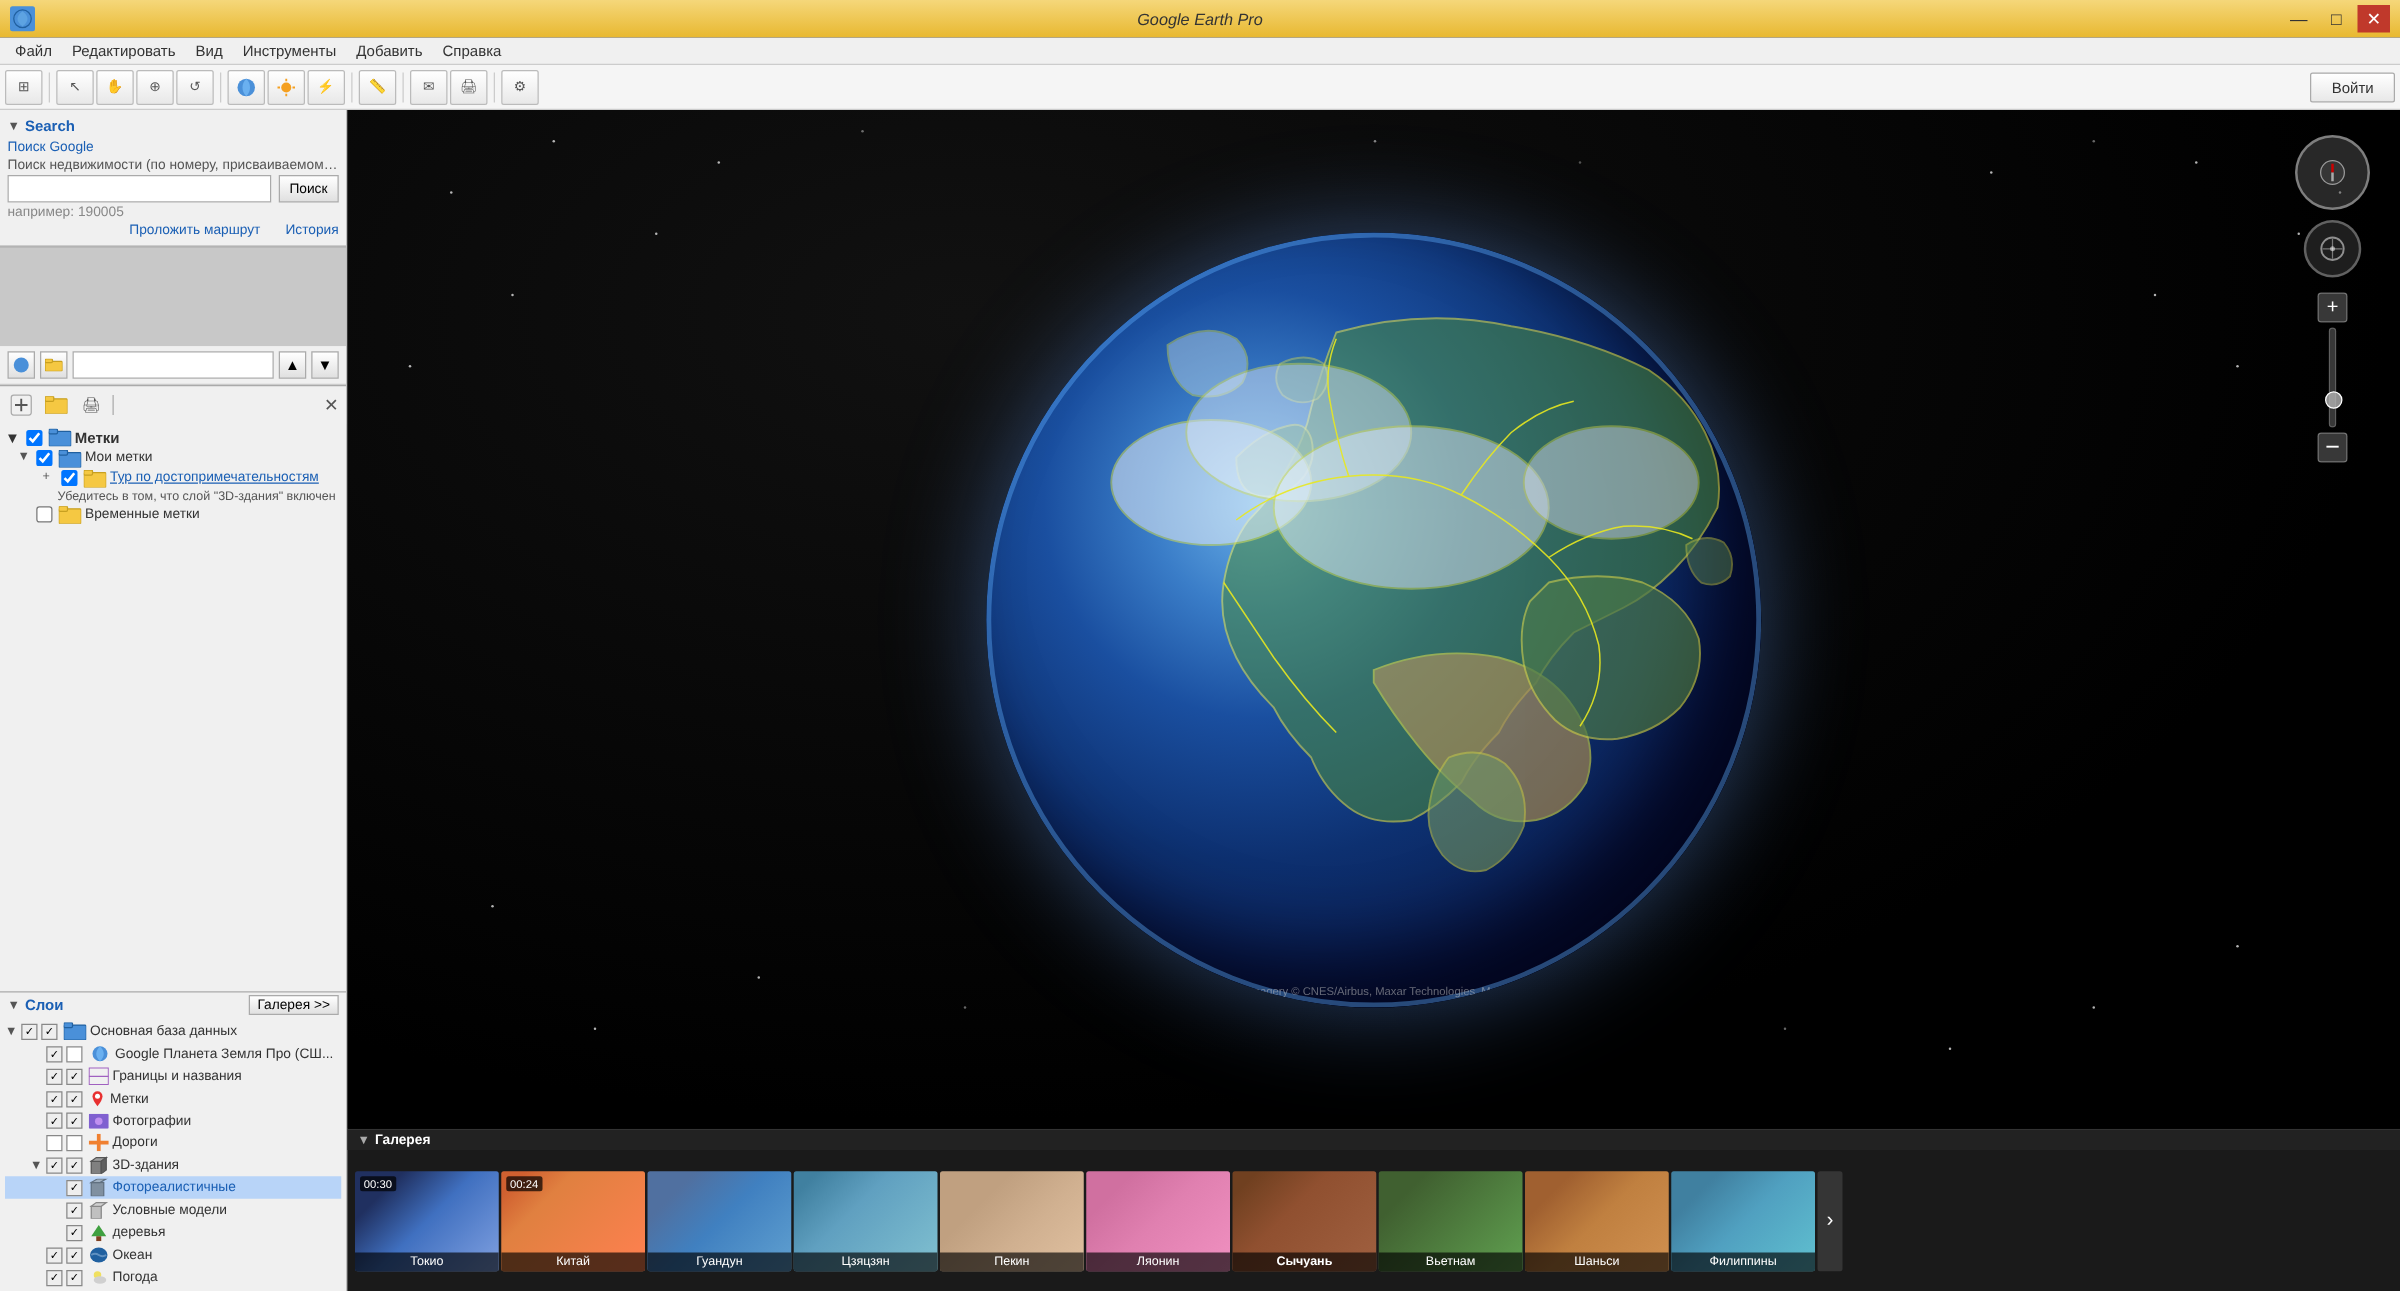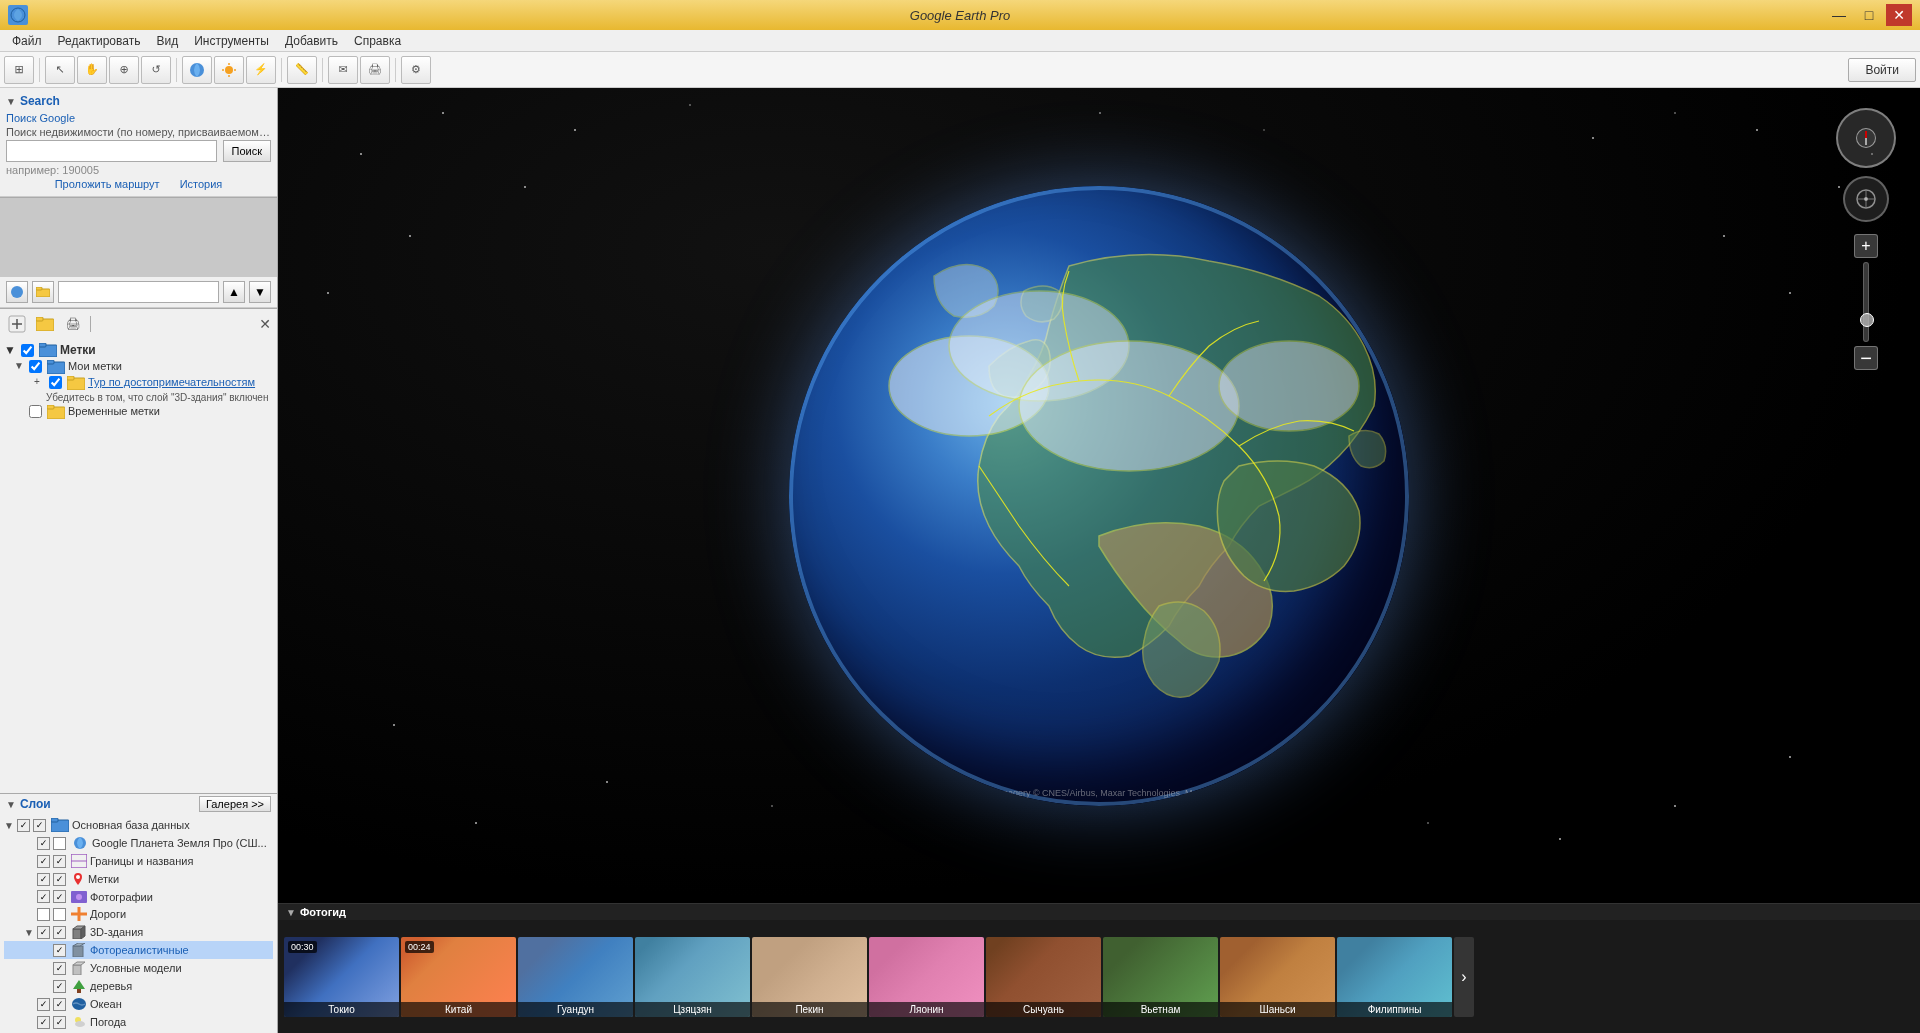--- a/index.html
+++ b/index.html
@@ -56,21 +56,21 @@
     #search-section { padding: 4px 6px 4px; background: #f0f0f0; border-bottom: 1px solid #ccc; }
     .section-header { display: flex; align-items: center; gap: 4px; font-weight: bold; font-size: 12px; color: #1a5fb4; cursor: pointer; padding: 2px 0; }
     .section-header .arrow { font-size: 10px; color: #555; }
     .search-links { display: flex; gap: 8px; margin: 2px 0; }
     .search-link { color: #1a5fb4; text-decoration: none; font-size: 11px; cursor: pointer; }
     .search-sub { font-size: 11px; color: #555; margin: 2px 0; white-space: nowrap; overflow: hidden; text-overflow: ellipsis; }
     .search-input-row { display: flex; gap: 6px; margin: 1px 0; }
     .search-input { flex: 1; height: 22px; border: 1px solid #aaa; padding: 0 4px; font-size: 11px; background: white; }
     .search-btn { padding: 0 8px; height: 22px; background: linear-gradient(to bottom, #fff, #e0e0e0); border: 1px solid #aaa; cursor: pointer; font-size: 11px; }
     .search-example { font-size: 11px; color: #888; margin: 2px 0; }
-    .search-actions { display: flex; gap: 20px; margin: 2px 0; justify-content: center; }
+    .search-actions { display: flex; gap: 20px; margin: 2px 0; justify-content: flex-end; }
     .action-link { color: #1a5fb4; text-decoration: none; font-size: 11px; cursor: pointer; }
 
     
     #search-preview { height: 80px; background: #c8c8c8; border-top: 1px solid #aaa; }
 
     
     #places-section { border-top: 1px solid #aaa; padding: 2px; background: #f0f0f0; }
     .places-toolbar { display: flex; align-items: center; gap: 6px; padding: 2px 4px; }
     .places-tool-btn { width: 22px; height: 22px; display: flex; align-items: center; justify-content: center; cursor: pointer; font-size: 12px; color: #555; }
     .places-sep { width: 1px; height: 16px; background: #aaa; }
@@ -173,21 +173,21 @@
     .thumb-nav { width: 20px; height: 80px; background: rgba(80,80,80,0.5); display: flex; align-items: center; justify-content: center; color: white; font-size: 16px; cursor: pointer; border-radius: 2px; flex-shrink: 0; }
 
     
     .thumb-japan { background: linear-gradient(135deg, #c06030 30%, #f08040 60%, #ff6030 100%); }
     .thumb-tokyo { background: linear-gradient(135deg, #203060 20%, #4070c0 50%, #80a0e0 100%); }
     .thumb-china { background: linear-gradient(135deg, #d06030 10%, #e08040 30%, #ff8050 100%); }
     .thumb-guangdong { background: linear-gradient(135deg, #5070a0 20%, #4080c0 50%, #60a0d0 100%); }
     .thumb-jixi { background: linear-gradient(135deg, #4080a0 10%, #60a0c0 40%, #80c0d0 100%); }
     .thumb-beijing { background: linear-gradient(135deg, #c0a080 30%, #d0b090 60%, #e0c0a0 100%); }
     .thumb-liaoning { background: linear-gradient(135deg, #d070a0 20%, #e080b0 50%, #f090c0 100%); }
-    .thumb-sichuan { background: linear-gradient(135deg, #704020 10%, #905030 40%, #a06040 100%); }
+    .thumb-sichuan { background: linear-gradient(135deg, #704020 10%, #905030 40%, #a06040 100%); font-weight: bold; }
     .thumb-vietnam { background: linear-gradient(135deg, #406030 20%, #508040 60%, #60a050 100%); }
     .thumb-shanxi { background: linear-gradient(135deg, #a06030 20%, #c08040 50%, #d09050 100%); }
     .thumb-philippines { background: linear-gradient(135deg, #4080a0 20%, #50a0c0 50%, #60c0d0 100%); }
 
     
     ::-webkit-scrollbar { width: 8px; }
     ::-webkit-scrollbar-track { background: #e8e8e8; }
     ::-webkit-scrollbar-thumb { background: #aaa; border-radius: 4px; }
 
     
@@ -599,21 +599,21 @@
           </div>
           <div class="zoom-btn" style="font-size:20px;line-height:1;">−</div>
         </div>
       </div>
     </div>
 
     <div id="fotogid">
       <div class="fotogid-header">
         <div class="fotogid-title">
           <span style="color:#aaa;font-size:10px;">▼</span>
-          <span>Фотогид</span>
+          <span>Галерея</span>
         </div>
       </div>
       <div class="fotogid-thumbnails" id="thumbnails-container">
 
           <div class="thumb thumb-tokyo">
             <div class="thumb-duration">00:30</div>
             <div class="thumb-label">Токио</div>
           </div>
           <div class="thumb thumb-china">
             <div class="thumb-duration">00:24</div>

